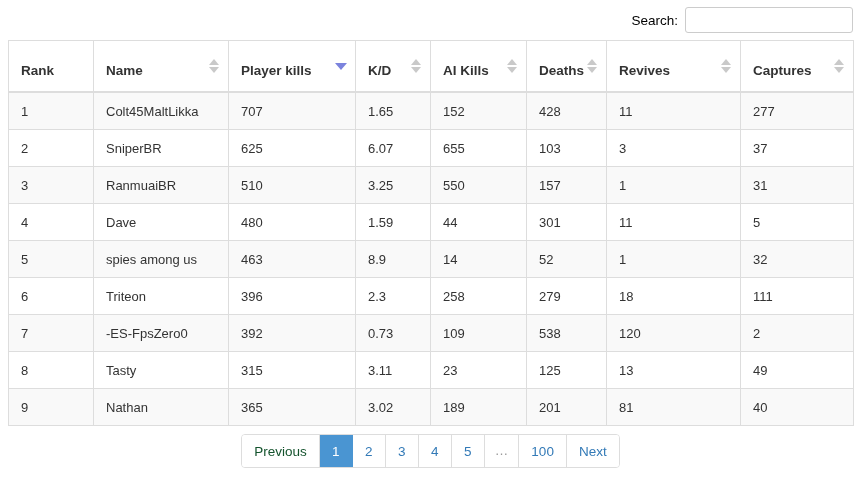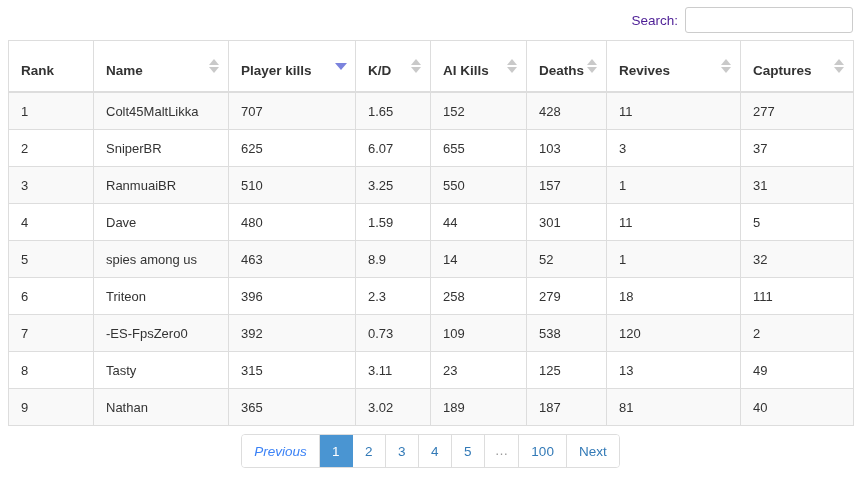--- a/index.html
+++ b/index.html
@@ -27,21 +27,21 @@
   
   .search-row {
     height: 40px;
     display: flex;
     align-items: center;
     justify-content: flex-end;
     padding-right: 0px;
   }
   .search-label {
     font-size: 13.5px;
-    color: #4c1d95;
+    color: #000000;
     margin-right: 7px;
     white-space: nowrap;
   }
   .search-input {
     width: 168px;
     height: 26px;
     box-sizing: border-box;
     border: 1px solid #cccccc;
     border-radius: 3px;
     padding: 3px 6px;
@@ -166,23 +166,22 @@
     box-sizing: border-box;
     font-size: 13.5px;
     color: #337ab7;
     background: #ffffff;
     border-right: 1px solid #dddddd;
     cursor: pointer;
     white-space: nowrap;
   }
   .pagination .pg:last-child { border-right: none; }
   .pagination .pg.disabled {
-    color: #3b82f6;
+    color: #14532d;
     cursor: default;
-    font-style: italic;
   }
   .pagination .pg.ellipsis {
     color: #9a9a9a;
     cursor: default;
     padding: 0 10px;
     align-items: flex-end;
     padding-bottom: 9px;
   }
   .pagination .pg.active {
     background: #4a95d2;
@@ -349,21 +348,21 @@
             <td>125</td>
             <td>13</td>
             <td>49</td>
           </tr>
           <tr>
             <td>9</td>
             <td>Nathan</td>
             <td>365</td>
             <td>3.02</td>
             <td>189</td>
-            <td>187</td>
+            <td>201</td>
             <td>81</td>
             <td>40</td>
           </tr>
         </tbody>
     </table>
   </div>
 
   <div class="pager-row">
     <div class="pagination" id="pagination">
         <div class="pg disabled">Previous</div>

